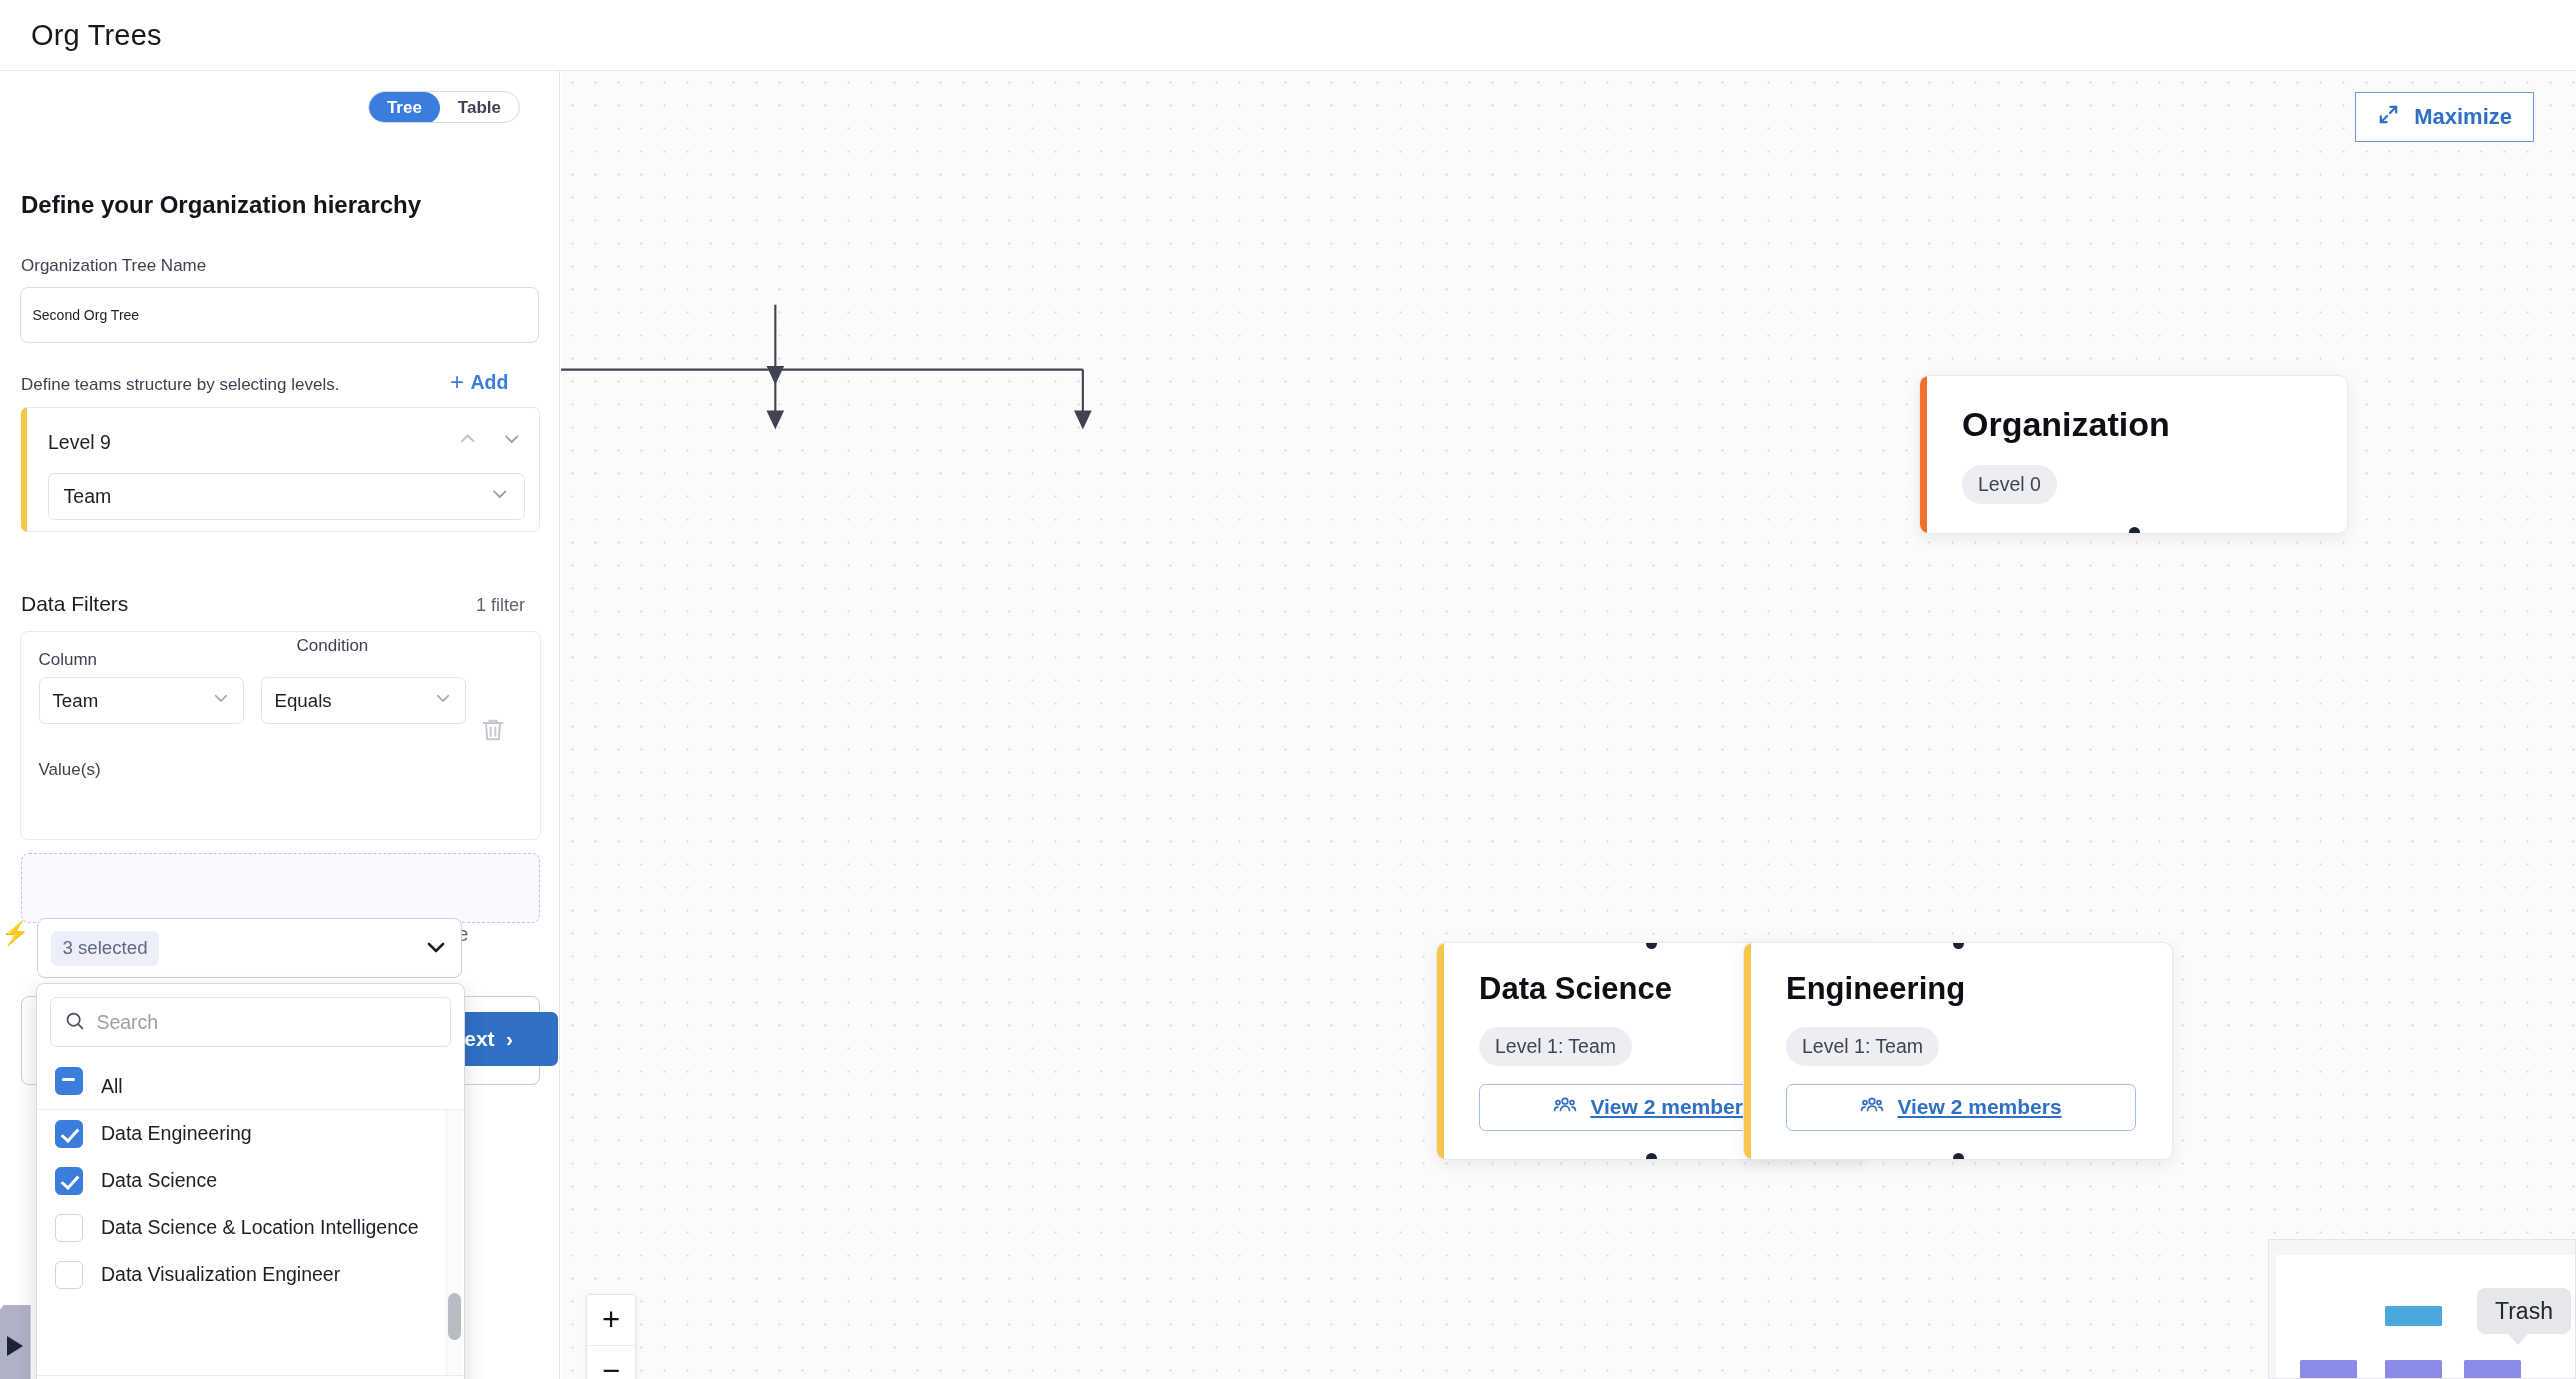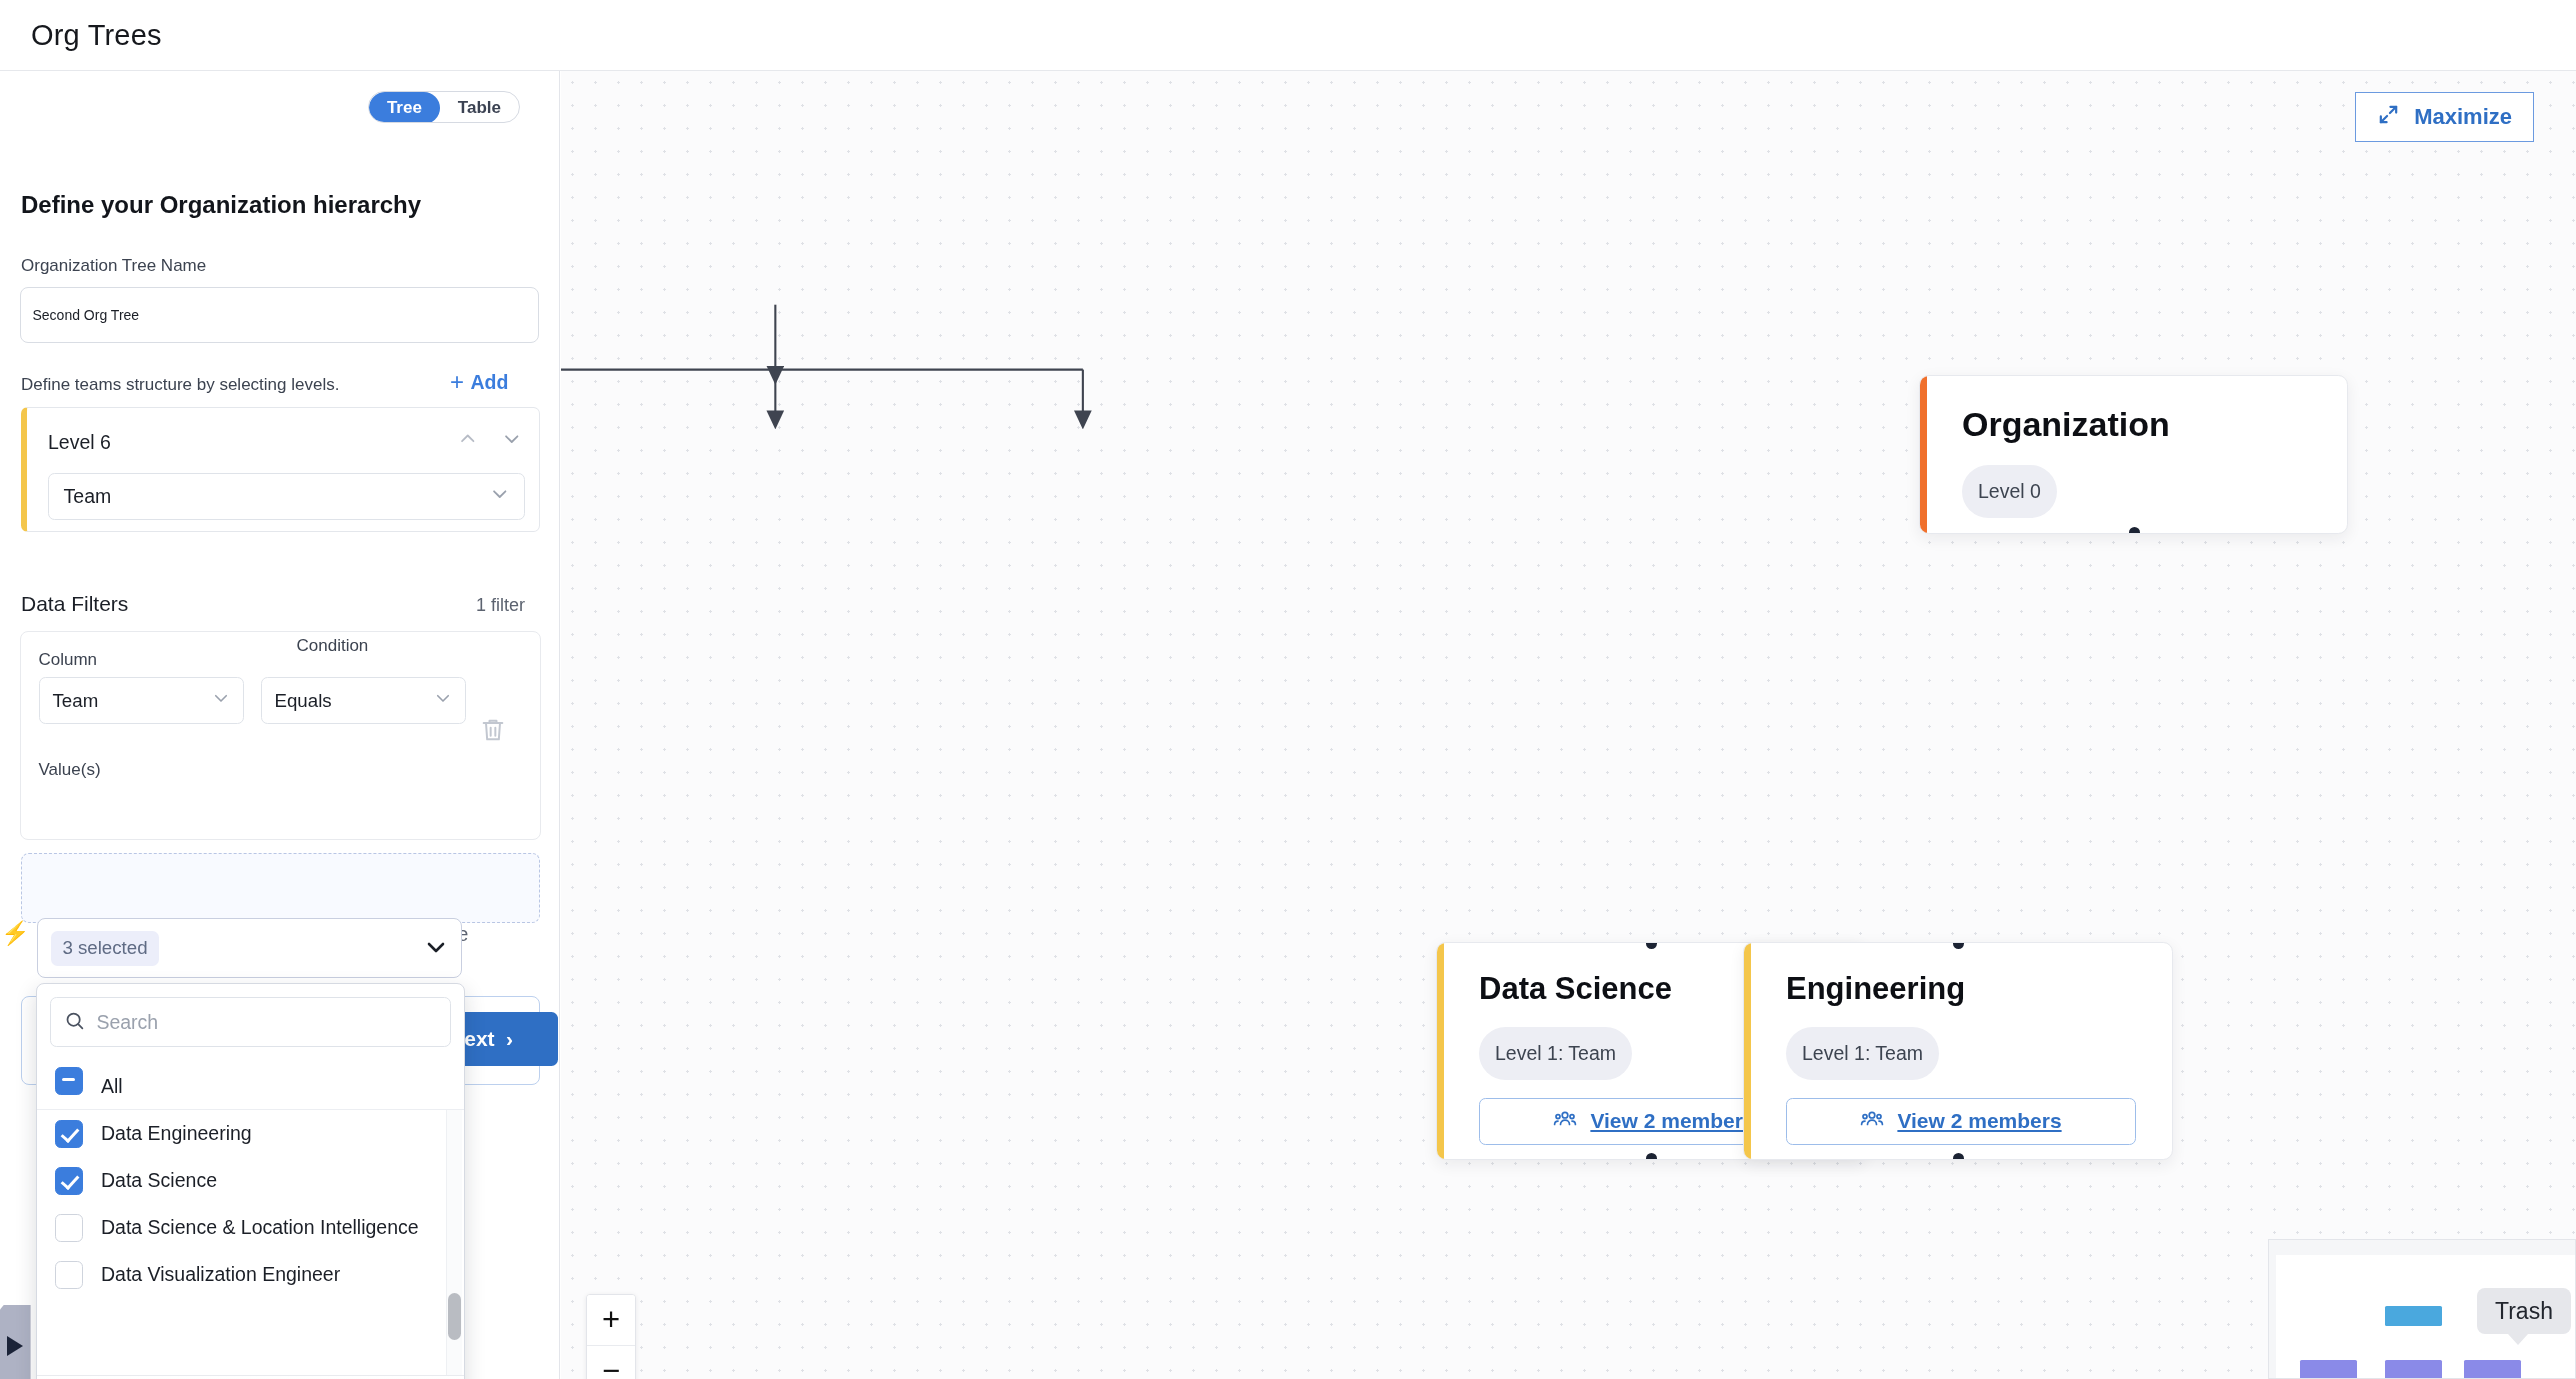--- a/index.html
+++ b/index.html
@@ -243,21 +243,21 @@
     border-radius: 9.7px; box-shadow: 0 4.9px 14.6px rgba(24,30,48,.07);
     overflow: hidden;
   }
   .node::before {
     content: ""; position: absolute; left: 0; top: 0; bottom: 0; width: 7.3px;
     background: var(--accent);
   }
   .node .nm { font-size: 31px; font-weight: 700; color: #0d0f14; }
   .node .badge {
     display: inline-block; background: #edeef4; border-radius: 811px;
-    padding: 15px 16px; font-size: 19.5px; color: #3d4450;
+    padding: 8px 16px; font-size: 19.5px; color: #3d4450;
   }
   .node .members {
     display: flex; align-items: center; justify-content: center; gap: 13px;
     border: 0.8px solid #9dbdea; border-radius: 6.5px; height: 47px;
     color: #2f6fc4; font-size: 21px; font-weight: 700; cursor: pointer;
   }
   .node .members .txt { text-decoration: underline; }
 
   .node-root { width: 429px; height: 159px; }
   .node-root .inner { padding: 29px 0 0 42px; }
@@ -343,21 +343,21 @@
     <div class="field-label lbl-treename">Organization Tree Name</div>
     <input class="text-input" value="Second Org Tree" style="">
 
     <div class="levels-hint">Define teams structure by selecting levels.</div>
     <button class="add-btn">
       <span class="plus">+</span>
       <span>Add</span>
     </button>
 
     <div class="level-card">
-      <div class="lv-title">Level 6</div>
+      <div class="lv-title">Level 9</div>
       <div class="chev-btns">
         <span class="chev">
           <svg viewBox="0 0 24 24" width="19.5" height="19.5" fill="none" stroke="#b7bcc6" stroke-width="2.2" stroke-linecap="round" stroke-linejoin="round">
               <polyline points="5,15 12,8 19,15"></polyline>
             </svg>
         </span>
         <span class="chev">
           <svg viewBox="0 0 24 24" width="19.5" height="19.5" fill="none" stroke="#9aa1ad" stroke-width="2.2" stroke-linecap="round" stroke-linejoin="round">
               <polyline points="5,9 12,16 19,9"></polyline>
             </svg>

